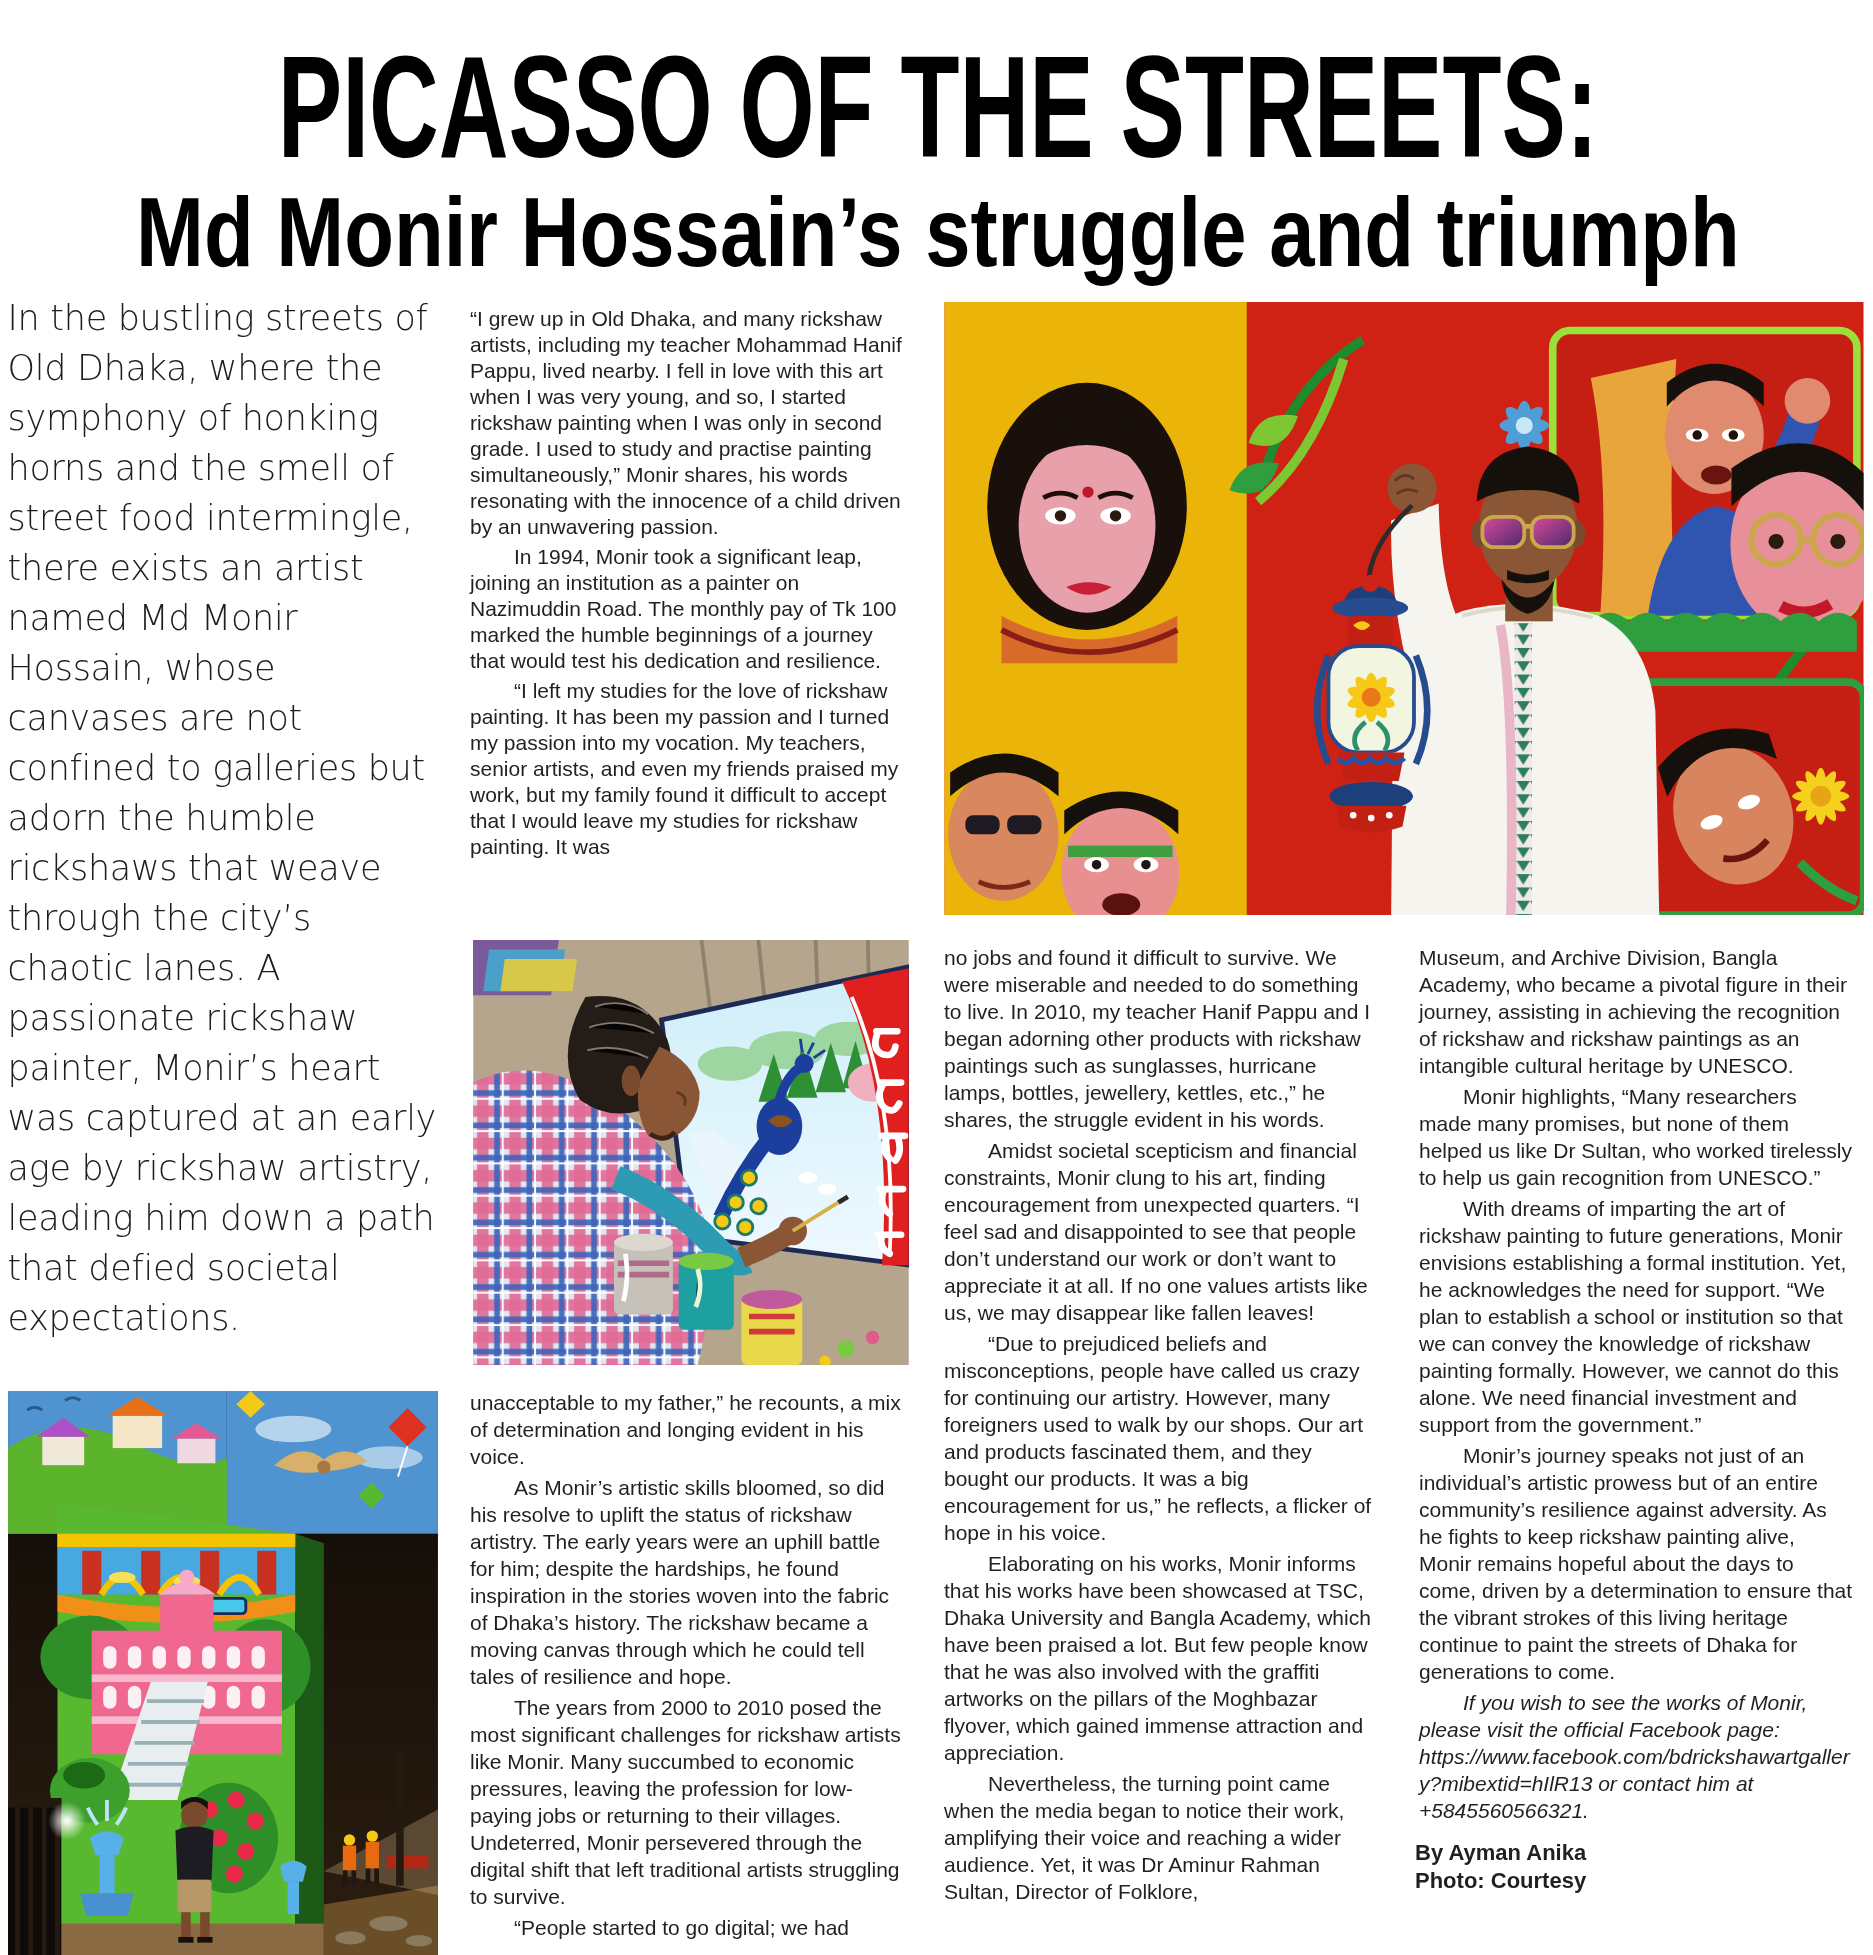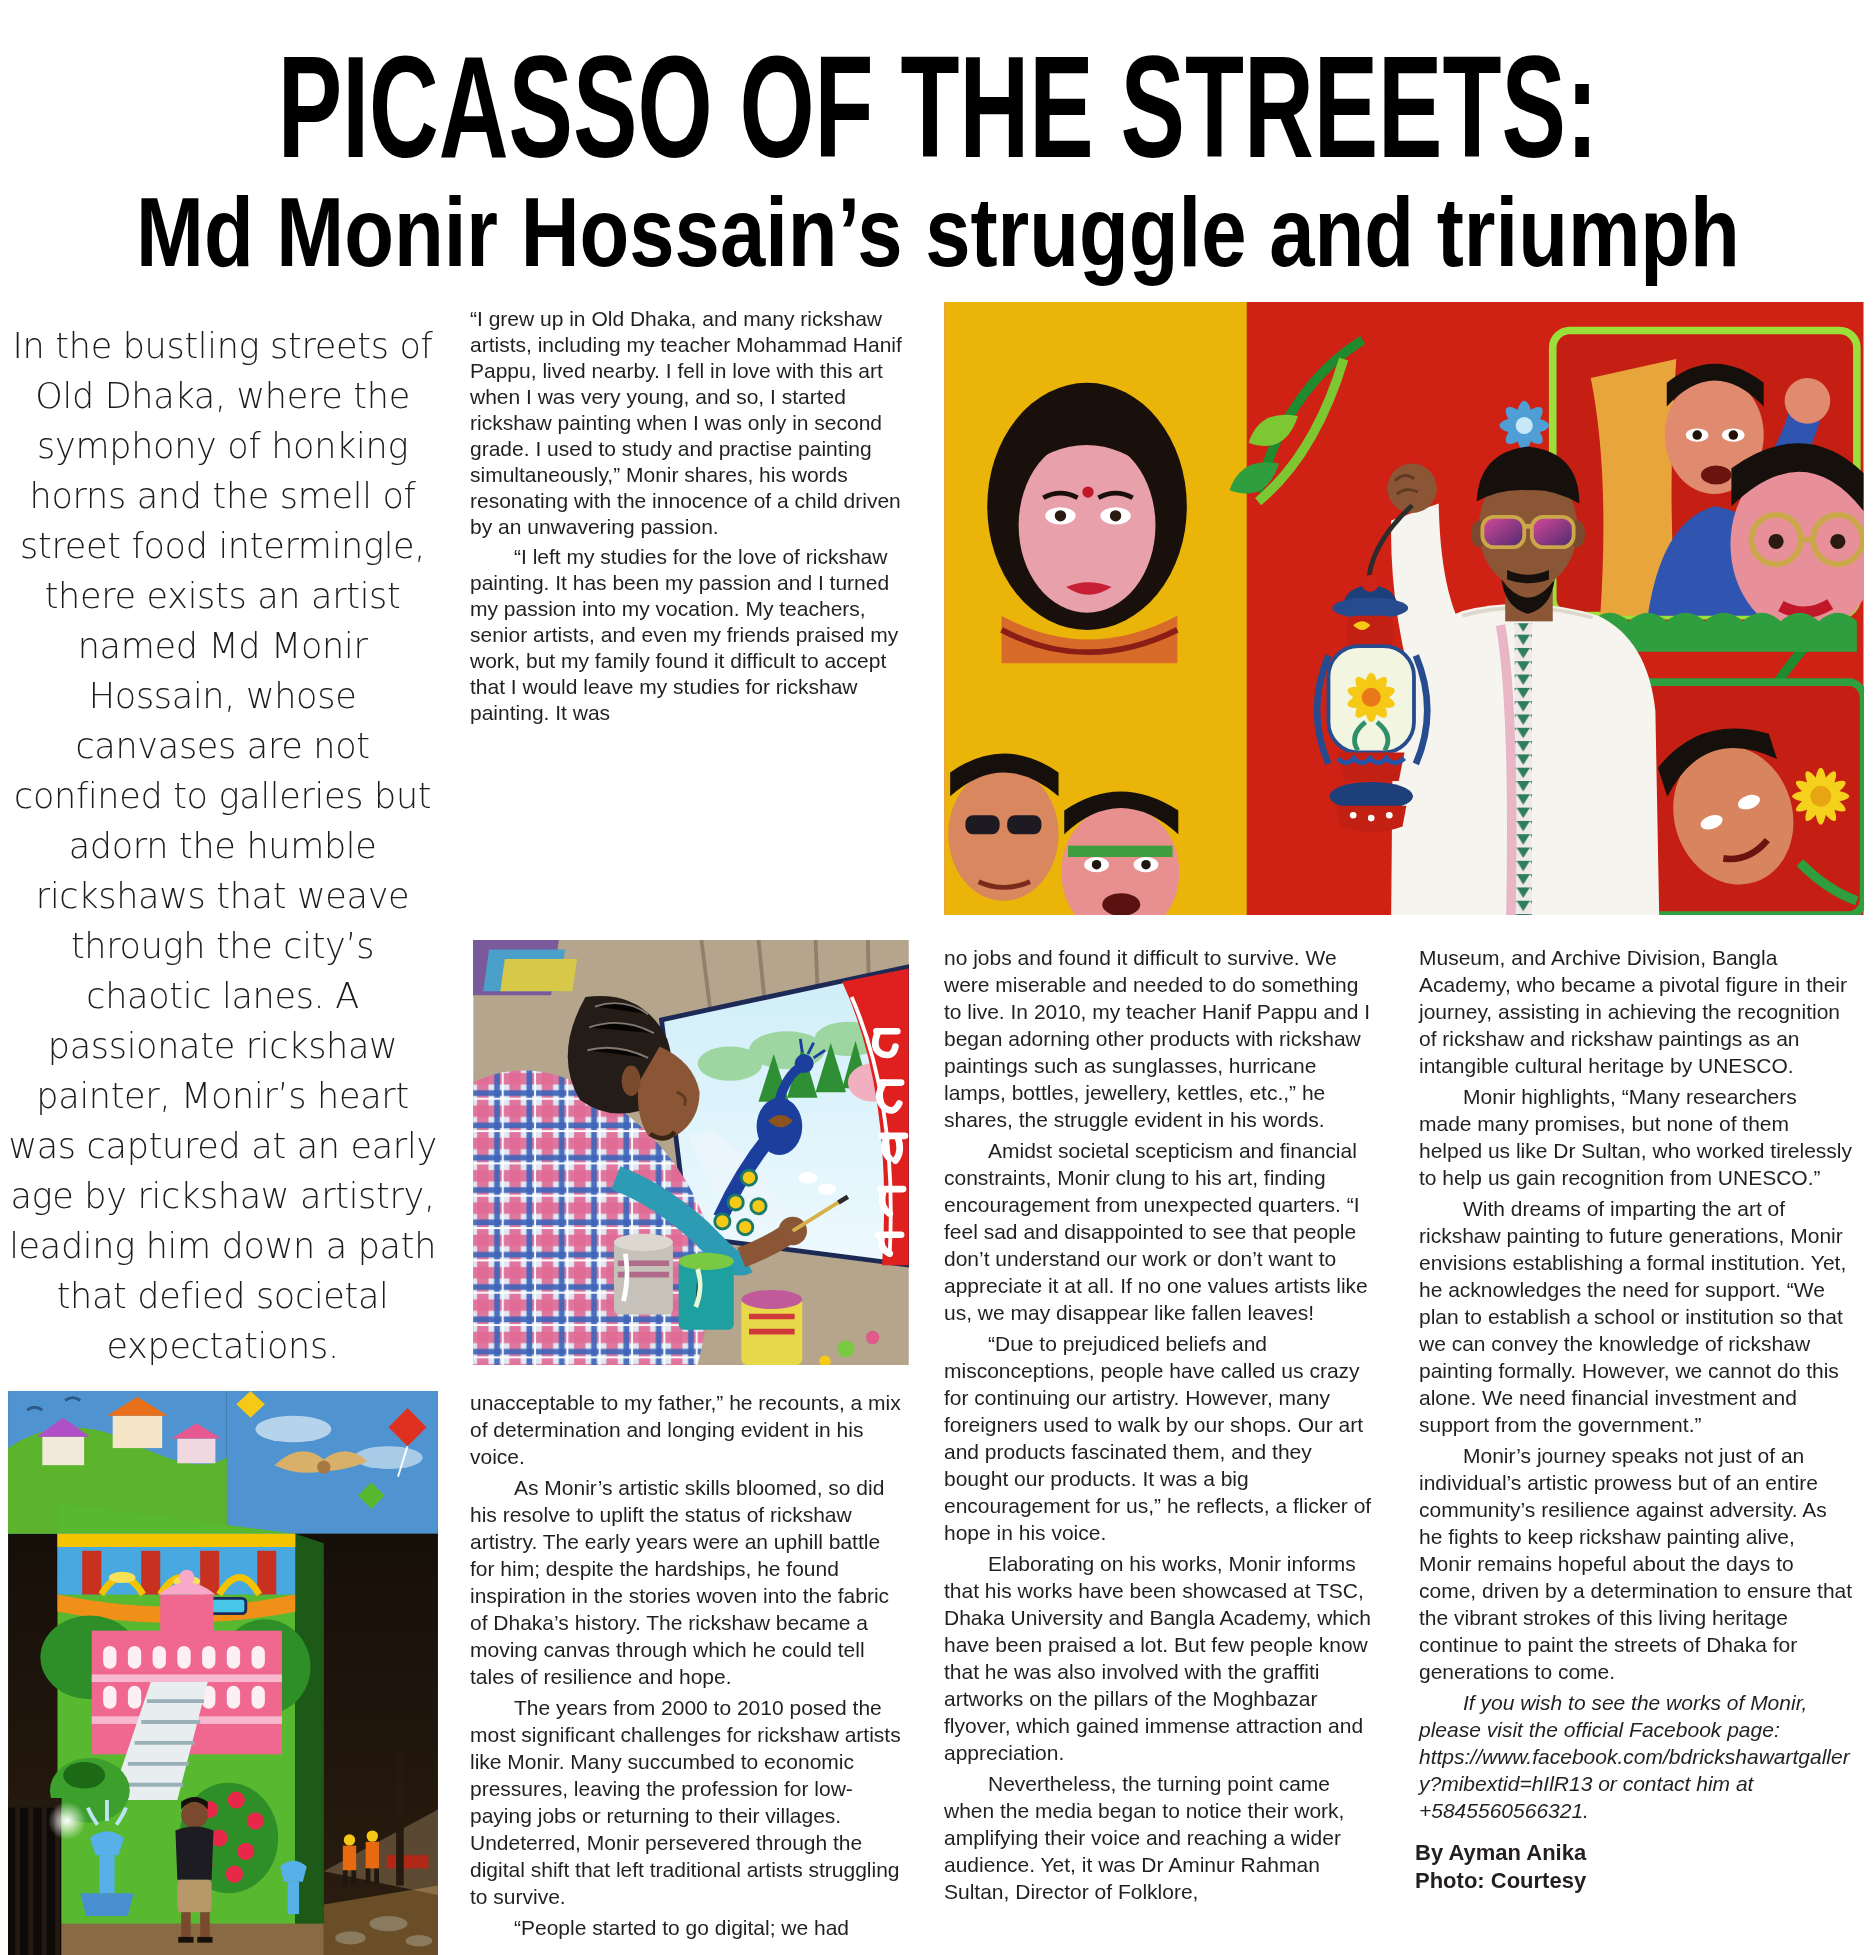--- a/index.html
+++ b/index.html
@@ -6,23 +6,22 @@
   body{
     width:1874px;height:1955px;position:relative;background:#ffffff;
     font-family:"Liberation Sans", sans-serif;color:#231f20;overflow:hidden;
   }
   .abs{position:absolute;}
   
   #headline-svg text{font-family:"Liberation Sans", sans-serif;font-weight:bold;fill:#000;}
   
   .intro{
     font-family:"DejaVu Sans", sans-serif;font-weight:200;
-    font-size:35px;line-height:50px;text-align:center;color:#1d1d1d;
+    font-size:35px;line-height:50px;text-align:left;color:#1d1d1d;
     letter-spacing:-0.3px;
-    margin-top:28px;
   }
   
   .bodycol p{margin:4px;font-size:21px;line-height:27px;color:#231f20;text-align:left;}
   .col2a p{line-height:26px;}
   .bodycol p.ind{text-indent:44px;}
   .bodycol p.ital{font-style:italic;overflow-wrap:anywhere;}
   .byline{margin-top:15px;}
   .byline p{font-weight:bold;font-size:22px;line-height:27.6px;margin:0;}
   svg{display:block;}
 </style>
@@ -217,20 +216,21 @@
     <ellipse cx="449" cy="520" rx="44" ry="15" fill="#1d3f7a"></ellipse>
     <path d="M412,530 h74 l-4,22 q-33,12 -66,0 z" fill="#c32014"></path>
     <circle cx="430" cy="540" r="3.5" fill="#fff"></circle>
       <circle cx="449" cy="543" r="3.5" fill="#fff"></circle>
       <circle cx="468" cy="540" r="3.5" fill="#fff"></circle>
   </g>
 </svg>
 
 <div class="abs bodycol col2a" style="left:466px;top:302px;width:440px">
   <p>“I grew up in Old Dhaka, and many rickshaw artists, including my teacher Mohammad Hanif Pappu, lived nearby. I fell in love with this art when I was very young, and so, I started rickshaw painting when I was only in second grade. I used to study and practise painting simultaneously,” Monir shares, his words resonating with the innocence of a child driven by an unwavering passion.</p>
+  <p class="ind">In 1994, Monir took a significant leap, joining an institution as a painter on Nazimuddin Road. The monthly pay of Tk 100 marked the humble beginnings of a journey that would test his dedication and resilience.</p>
   <p class="ind">“I left my studies for the love of rickshaw painting. It has been my passion and I turned my passion into my vocation. My teachers, senior artists, and even my friends praised my work, but my family found it difficult to accept that I would leave my studies for rickshaw painting. It was</p>
 </div>
 
 <svg class="abs" style="left:473px;top:940px" width="436" height="425" viewBox="0 0 458 447" role="img" aria-label="Monir in a plaid shirt leaning over a board, painting a blue peacock scene bordered by a red band of Bangla lettering, with paint tins in the foreground">
   <defs>
     <pattern id="plaid" width="34" height="34" patternUnits="userSpaceOnUse">
       <rect width="34" height="34" fill="#dfe8f2"></rect>
       <rect y="4" width="34" height="12" fill="#e06a95" opacity="0.9"></rect>
       <rect x="4" width="12" height="34" fill="#e06a95" opacity="0.9"></rect>
       <rect y="22" width="34" height="6" fill="#3d63b8" opacity="0.9"></rect>

